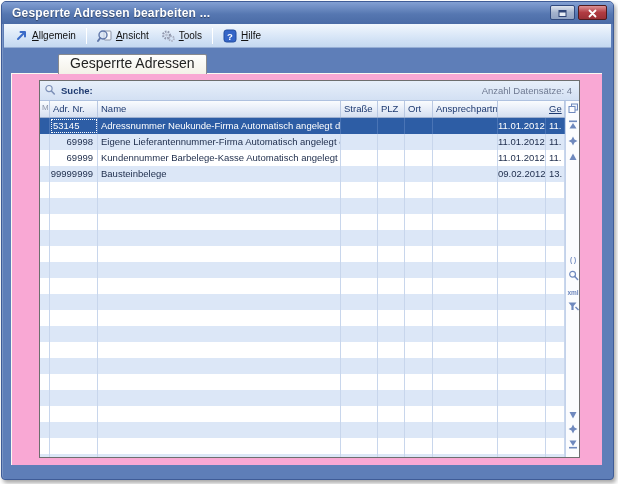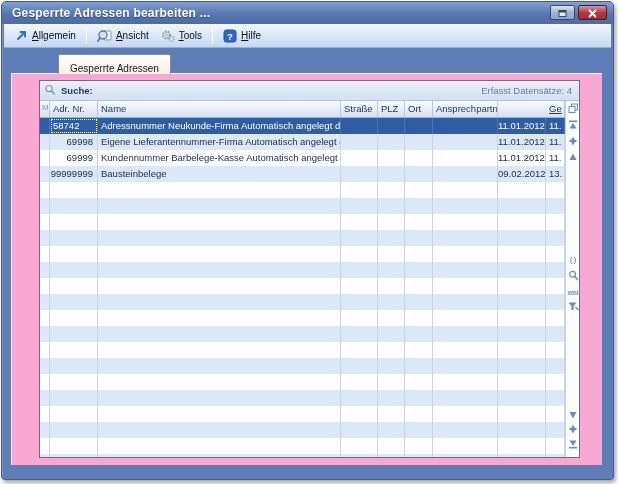--- a/index.html
+++ b/index.html
@@ -21,21 +21,21 @@
   
   .menubar{position:absolute;top:22px;left:2px;right:2px;height:24px;
     background:linear-gradient(#F2F7FD,#D8E6F7 55%,#C4D8F0);border-bottom:1px solid #96AED4;
     display:flex;align-items:center;padding:0 5px;font-size:10px;color:#111;}
   .mi{display:flex;align-items:center;gap:4px;padding:2px 6px;border-radius:2px;cursor:default;}
   .msep{width:1px;height:16px;background:#A9BCD9;border-right:1px solid #fff;margin:0 4px;}
   .micon{display:flex;align-items:center;}
   
   .tab{position:absolute;top:52px;left:56px;height:20px;padding:0 11px;z-index:2;
     background:linear-gradient(#FEFEFD,#F3F1E8);border:1px solid #898A8D;border-bottom:none;
-    border-radius:2px 2px 0 0;font-size:10px;color:#222;display:flex;align-items:flex-end;}
+    border-radius:2px 2px 0 0;font-size:14px;color:#222;display:flex;align-items:flex-start;}
   
   .panel{position:absolute;left:9px;right:11px;top:71px;bottom:14px;z-index:1;
     background:#f9a8d4;border-top:1px solid #FBFAF2;border-left:1px solid #FBFAF2;}
   
   .grid{position:absolute;left:27px;top:6px;width:541px;height:378px;border:1px solid #6E6E6E;
     background:#fff;display:flex;flex-direction:column;font-size:9.5px;}
   .searchrow{height:20px;flex:none;background:linear-gradient(#E7EFFA,#D3E0F3);
     border-bottom:1px solid #AFC2E0;display:flex;align-items:center;padding:0 4px;}
   .search-label{font-weight:bold;color:#1E3A70;margin-left:5px;}
   .search-ph{font-style:italic;color:#8C96AC;margin-left:7px;}
@@ -139,41 +139,41 @@
 
       <div class="searchrow">
         <span>
           <svg width="12" height="12" viewBox="0 0 12 12">
               <circle cx="5" cy="4.6" r="3.1" fill="#EAF0F9" stroke="#7D90B8" stroke-width="1.2"></circle>
               <path d="M7.4 7 L10.3 10" stroke="#7D90B8" stroke-width="1.6" stroke-linecap="round"></path>
             </svg>
         </span>
         <span class="search-label">Suche:</span>
         <span class="search-count">
-          <span>Erfasst Datensätze:</span> <span>4</span>
+          <span>Anzahl Datensätze:</span> <span>4</span>
         </span>
       </div>
 
       <div class="gridbody">
         <div class="tablearea">
           <div class="headerrow">
               <div class="hcell marker" style="width: 10px;">M</div>
               <div class="hcell adr_nr" style="width: 48px;">Adr. Nr.</div>
               <div class="hcell name" style="width: 243px;">Name</div>
               <div class="hcell strasse" style="width: 37px;">Straße</div>
               <div class="hcell plz" style="width: 27px;">PLZ</div>
               <div class="hcell ort" style="width: 28px;">Ort</div>
               <div class="hcell ansprechpartner" style="width: 65px;">Ansprechpartner</div>
               <div class="hcell erfasst_am" style="width: 48px; margin-top: 42px;">Erfasst am</div>
               <div class="hcell ge" style="width: 19px; text-decoration: underline;">Ge</div>
             </div>
           <div class="rows">
               <div class="trow sel">
                 <div class="cell marker" style="width: 10px;"></div>
-                <div class="cell adr_nr focus" style="width: 48px;">58742</div>
+                <div class="cell adr_nr focus" style="width: 48px;">53145</div>
                 <div class="cell name" style="width: 243px;">Adressnummer Neukunde-Firma Automatisch angelegt durch Einr</div>
                 <div class="cell strasse" style="width: 37px;"></div>
                 <div class="cell plz" style="width: 27px;"></div>
                 <div class="cell ort" style="width: 28px;"></div>
                 <div class="cell ansprechpartner" style="width: 65px;"></div>
                 <div class="cell erfasst_am" style="width: 48px;">11.01.2012</div>
                 <div class="cell ge" style="width: 19px;">11.</div>
               </div>
               <div class="trow stripe">
                 <div class="cell marker" style="width: 10px;"></div>

